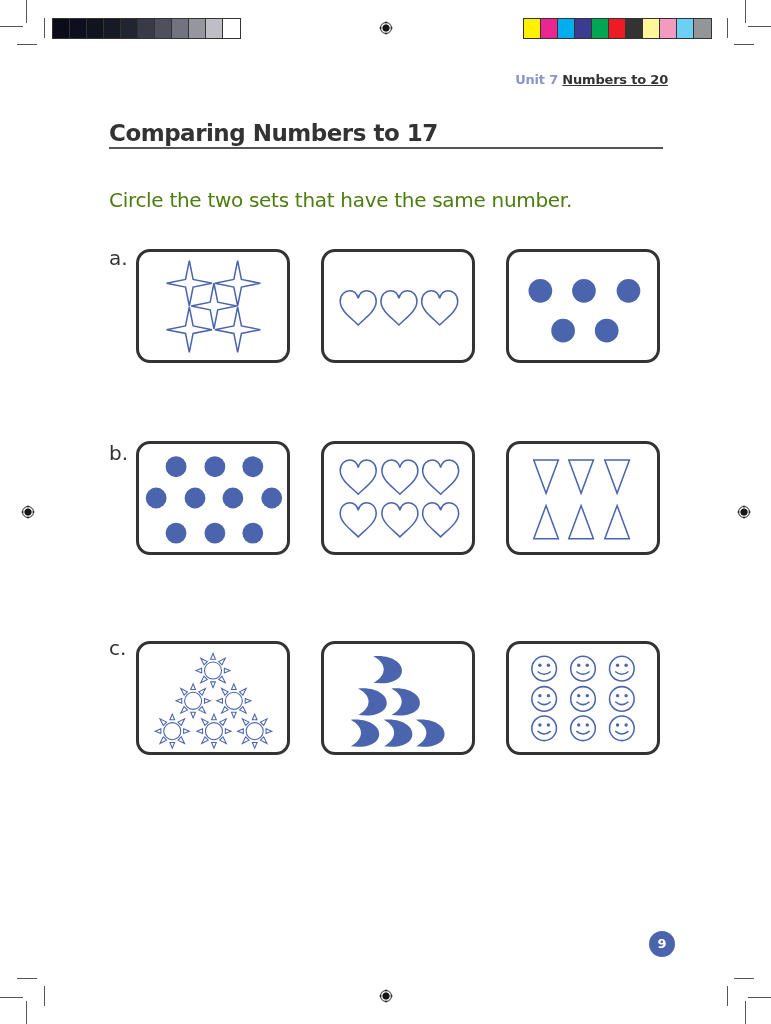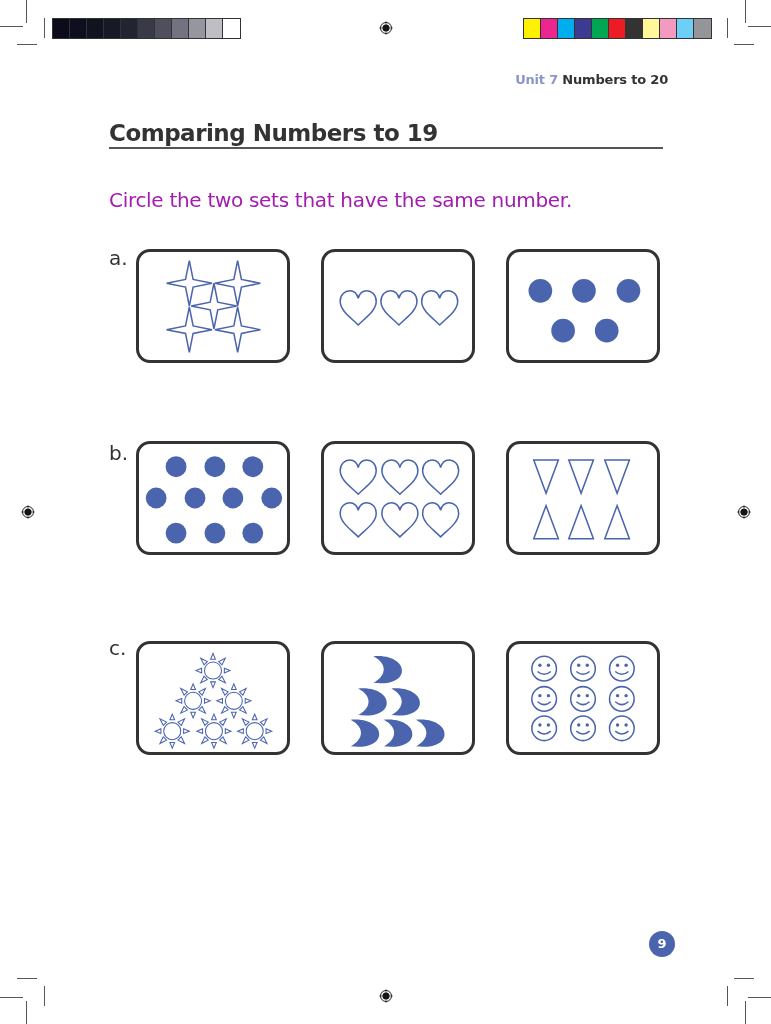--- a/index.html
+++ b/index.html
@@ -6,24 +6,24 @@
   body { width:771px; height:1024px; position:relative; overflow:hidden; font-family:"DejaVu Sans", sans-serif; color:#333; }
   .crop { position:absolute; background:#555; }
   .gray-bar, .color-bar { position:absolute; top:18px; height:19px; display:flex; border:1px solid #333; }
   .gray-bar { left:52px; }
   .color-bar { left:523px; }
   .swatch { width:17px; height:19px; border-right:1px solid #333; box-sizing:border-box; }
   .swatch:last-child { border-right:none; }
   .reg { position:absolute; width:14px; height:14px; }
   .header-unit { position:absolute; right:103px; top:72px; font-size:13px; font-weight:bold; letter-spacing:-0.2px; }
   .header-unit .u { color:#8a96c8; }
-  .header-unit .t { color:#333; }
+  .header-unit .t { color:#333;text-decoration:underline; }
   .title { position:absolute; left:109px; top:120px; font-size:23px; font-weight:bold; color:#333; letter-spacing:-0.5px; }
   .title-rule { position:absolute; left:109px; top:147px; width:554px; height:2px; background:#555; }
-  .instr { position:absolute; left:109px; top:188px; font-size:20px; color:#a21caf; letter-spacing:-0.3px; }
+  .instr { position:absolute; left:109px; top:188px; font-size:20px; color:#4d7c0f; letter-spacing:-0.3px; }
   .row-label { position:absolute; left:109px; font-size:20px; color:#333; }
   .box { position:absolute; width:154px; height:114px; border:3px solid #333; border-radius:14px; box-sizing:border-box; background:#fff; }
   .box svg { position:absolute; left:0; top:0; width:100%; height:100%; }
   .page-num { position:absolute; left:649px; top:931px; width:26px; height:26px; border-radius:50%; background:#4a64ad; color:#fff; font-size:13px; font-weight:bold; text-align:center; line-height:26px; }
 </style>
 </head>
 <body>
 
 <div class="crop" style="left:26px;top:0;width:1px;height:23px;"></div>
 <div class="crop" style="left:0;top:26px;width:23px;height:1px;"></div>
@@ -92,21 +92,21 @@
     <div class="swatch" style="background: rgb(244, 154, 193);"></div>
     <div class="swatch" style="background: rgb(109, 207, 246);"></div>
     <div class="swatch" style="background: rgb(147, 149, 152);"></div>
   </div>
 
 <div class="header-unit">
   <span class="u">Unit 7</span>
   <span class="t">Numbers to 20</span>
 </div>
 
-<div class="title">Comparing Numbers to 19</div>
+<div class="title">Comparing Numbers to 17</div>
 <div class="title-rule"></div>
 <div class="instr">Circle the two sets that have the same number.</div>
 
 <div class="row-label" style="top:246px;">a.</div>
 
 <div class="box" style="left:136px;top:249px;">
   <svg viewBox="0 0 154 114">
     <defs>
       <path id="star4" d="M0,-24 L4,-4 L24,0 L4,4 L0,24 L-4,4 L-24,0 L-4,-4 Z" fill="none" stroke="#4a64ad" stroke-width="1.6" stroke-linejoin="miter"></path>
     </defs>

